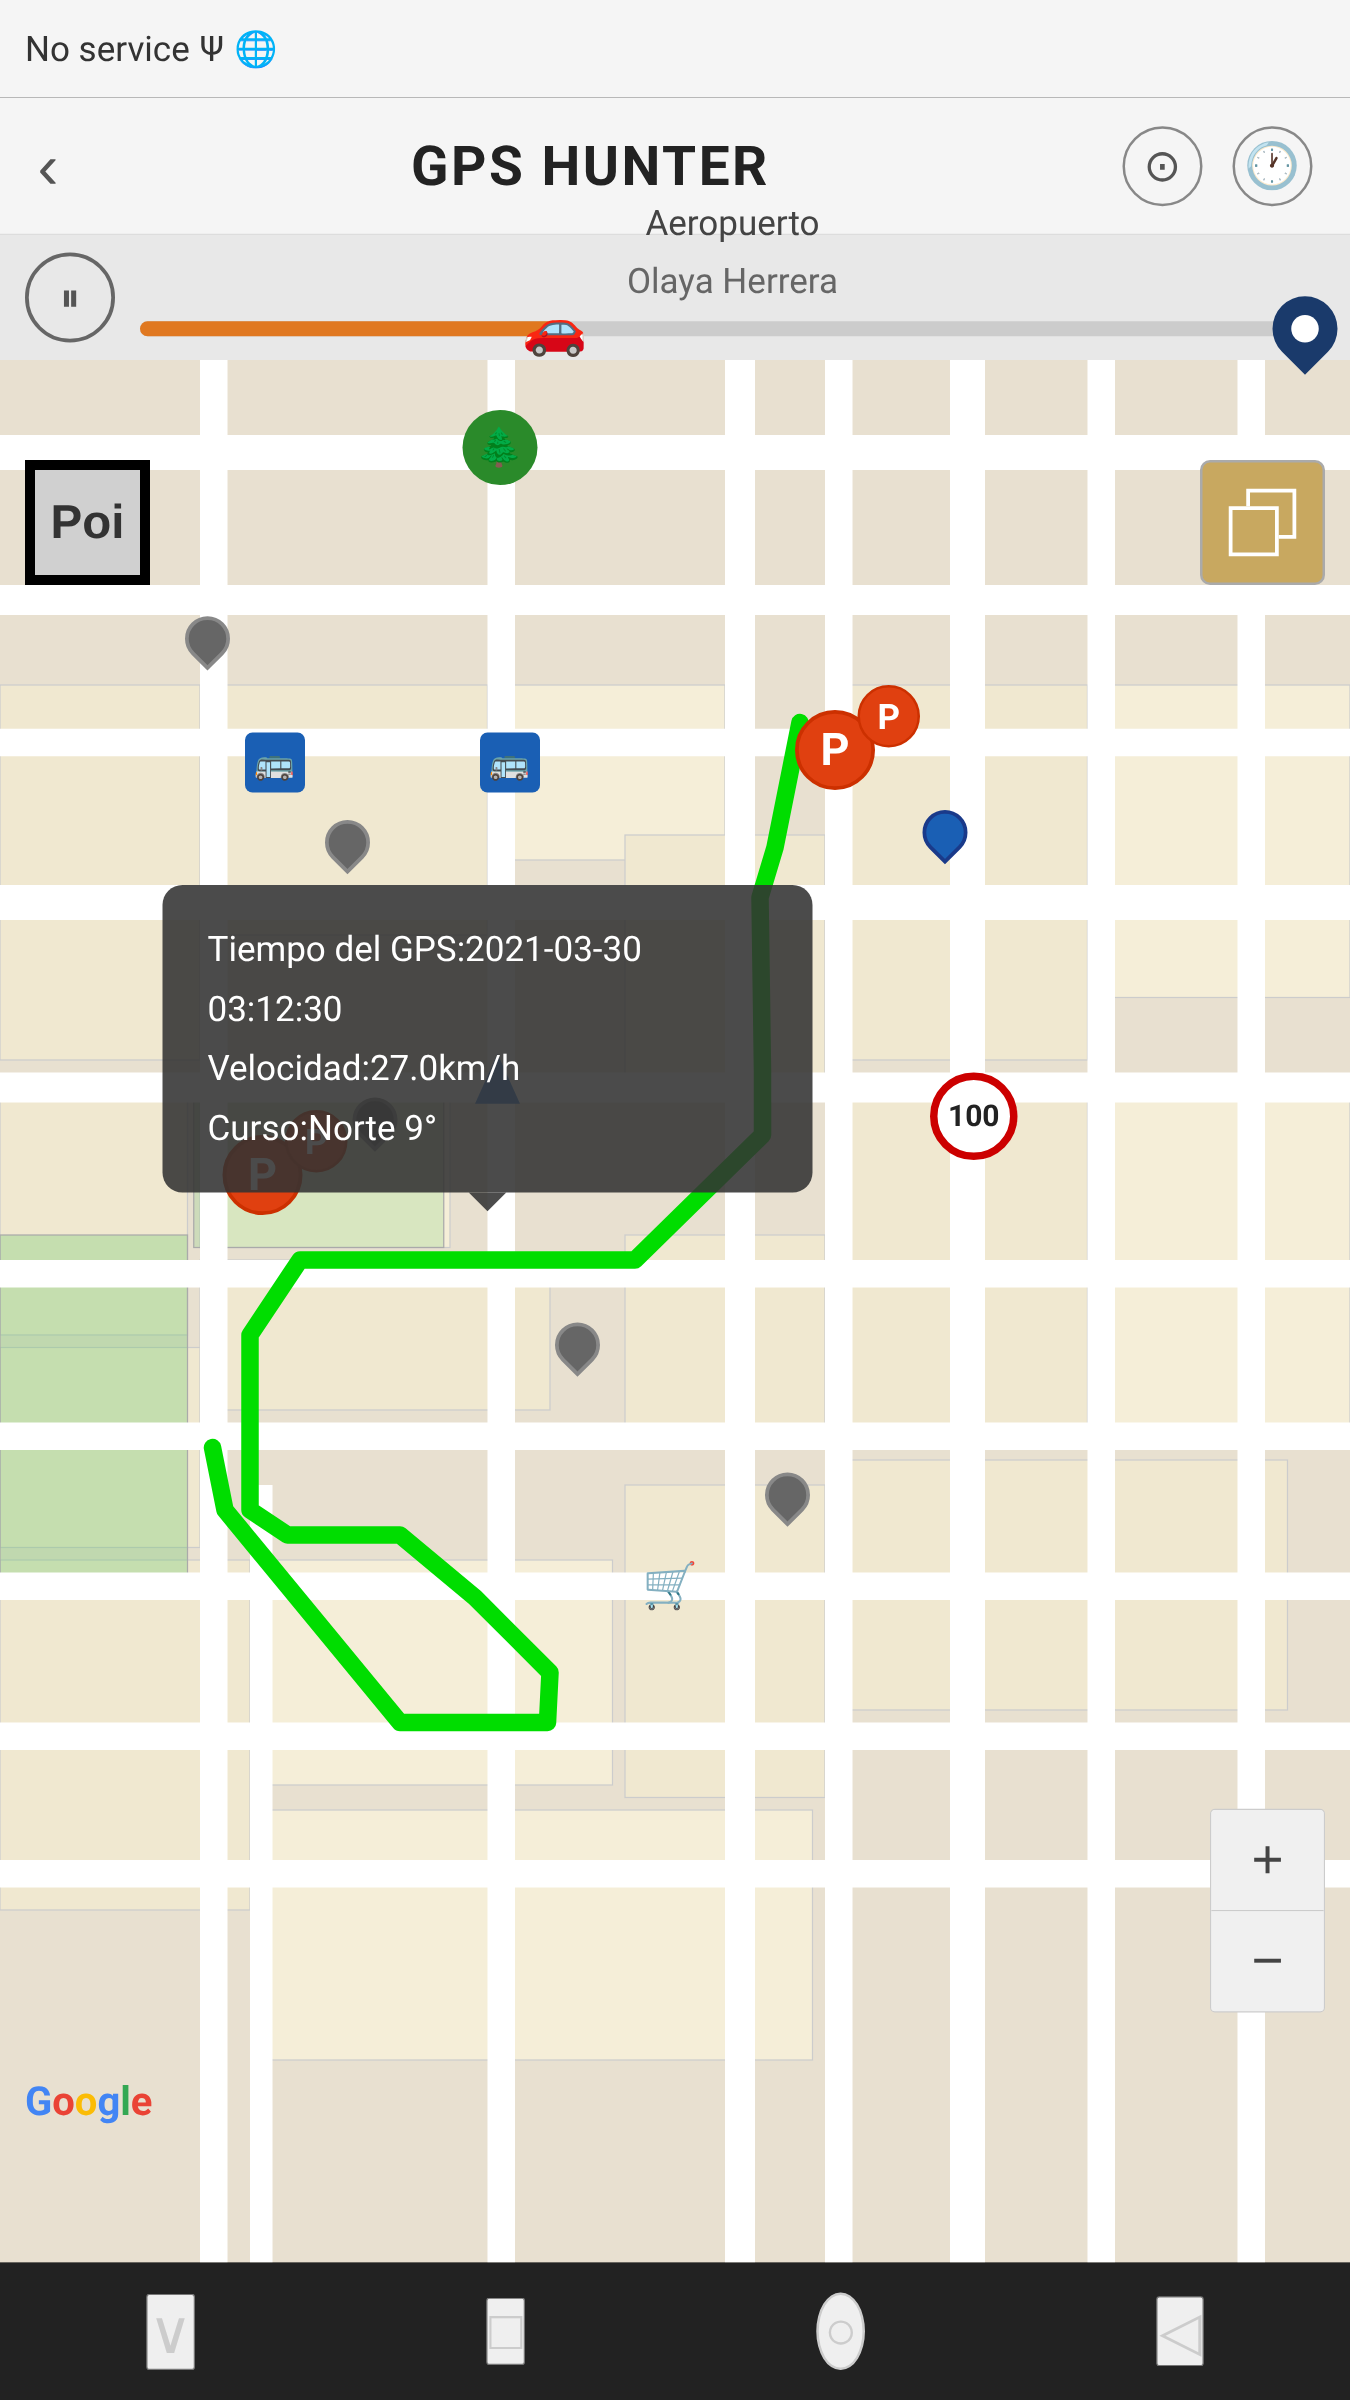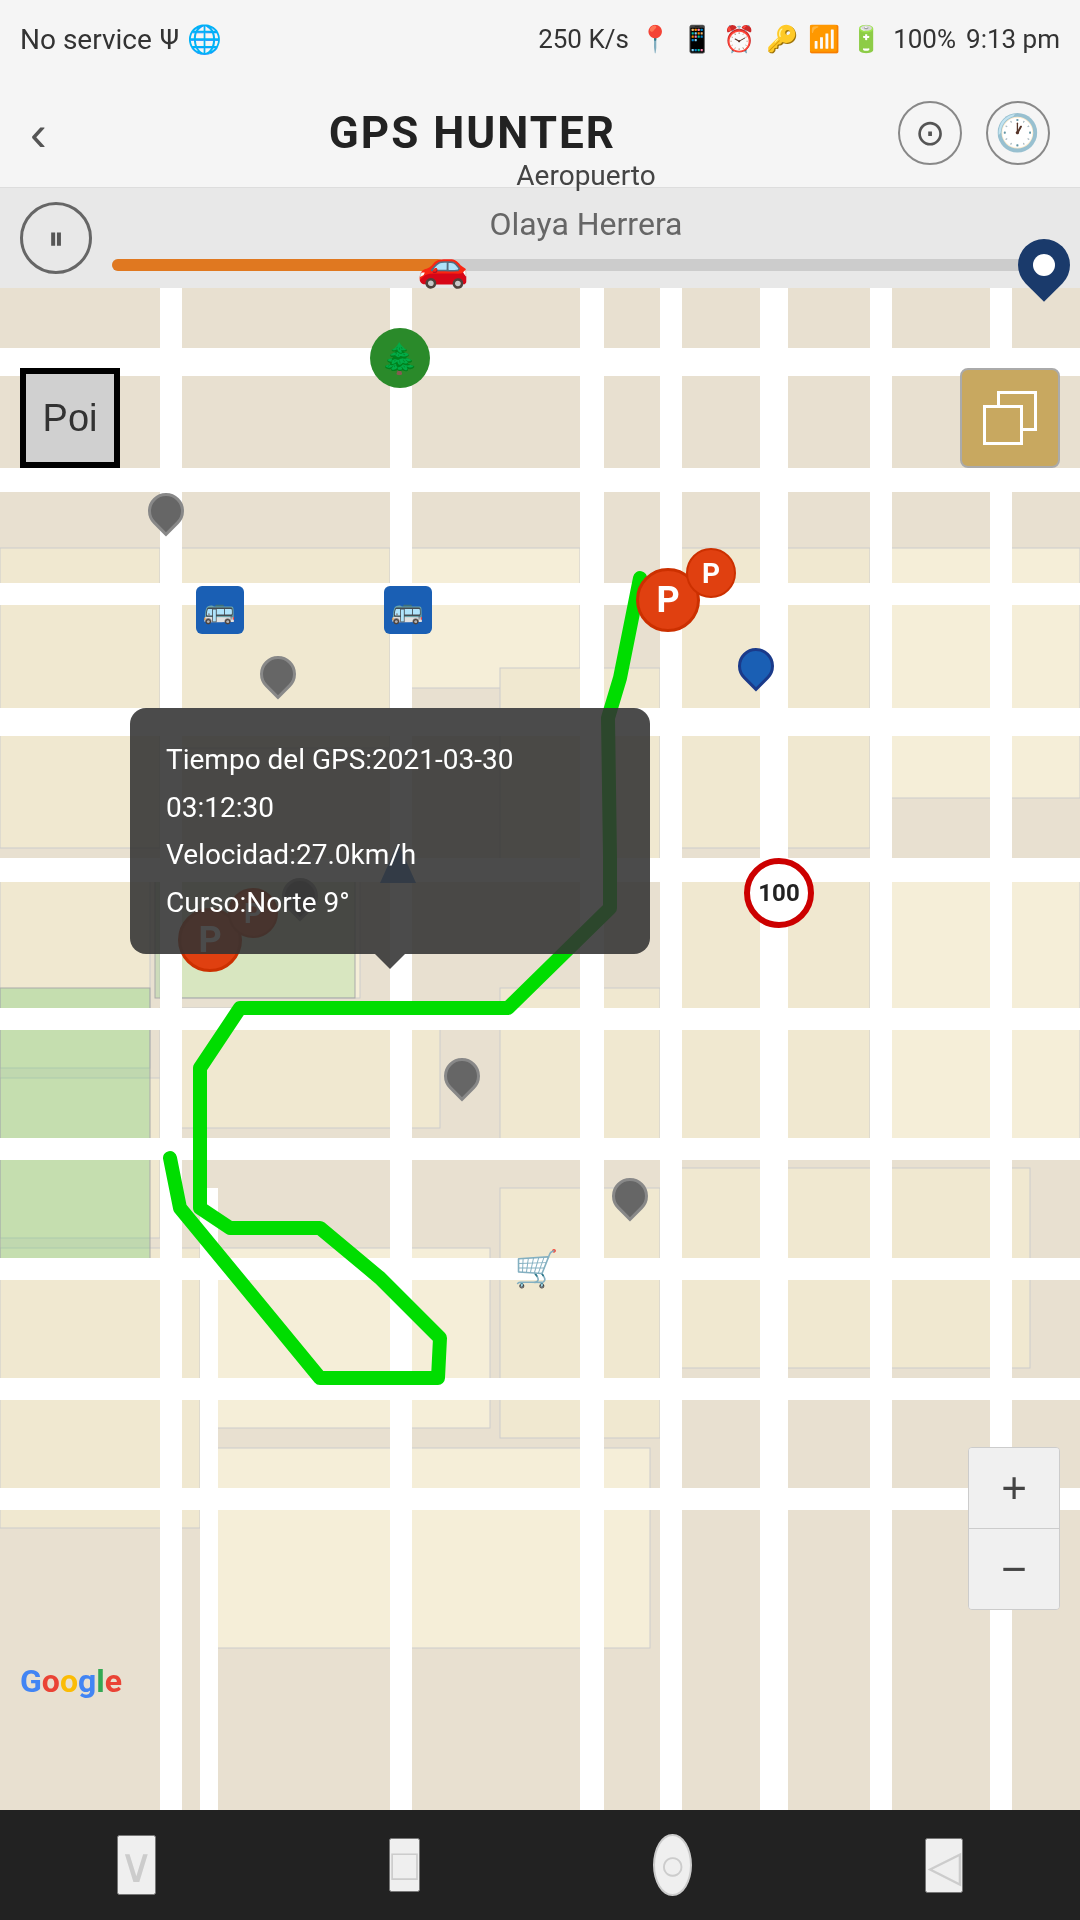--- a/index.html
+++ b/index.html
@@ -204,26 +204,26 @@
     }
 
     
     #poi-btn {
       position: absolute;
       top: 80px;
       left: 20px;
       width: 100px;
       height: 100px;
       background: #d0d0d0;
-      border: 6px solid #000000;
+      border: 8px solid #000000;
       display: flex;
       align-items: center;
       justify-content: center;
       font-size: 38px;
-      font-weight: normal;
+      font-weight: bold;
       color: #333;
       cursor: pointer;
       z-index: 10;
     }
 
     
     #layer-btn {
       position: absolute;
       top: 80px;
       right: 20px;
@@ -462,49 +462,38 @@
   </style>
 </head>
 <body>
 
 <div id="status-bar">
   <div class="status-left">
     <span>No service</span>
     <span>Ψ</span>
     <span>🌐</span>
   </div>
-  <div class="status-right">
-    <span>250 K/s</span>
-    <span>📍</span>
-    <span>📱</span>
-    <span>⏰</span>
-    <span>🔑</span>
-    <span>📶</span>
-    <span>🔋</span>
-    <span>100%</span>
-    <span>9:13 pm</span>
-  </div>
 </div>
 
 <div id="app-bar">
   <button class="back-btn">‹</button>
   <span class="title">GPS HUNTER</span>
   <div class="icons">
     <button class="icon-btn">⊙</button>
     <button class="icon-btn">🕐</button>
   </div>
 </div>
 
 <div id="progress-area">
   <button class="pause-btn">⏸</button>
   <div style="flex:1; position:relative;">
     <div class="progress-labels">
       <span class="progress-label-text">Aeropuerto</span>
     </div>
-    <div style="font-size:32px; color:#666; text-align:center; margin-bottom:16px;">Olaya Herrera</div>
+    <div style="font-size:28px; color:#666; text-align:center; margin-bottom:16px;">Olaya Herrera</div>
     <div class="progress-track">
       <div class="progress-fill"></div>
       <div class="progress-car">🚗</div>
       <div class="progress-dest">
         <div class="dest-pin">
           <div class="dest-pin-inner"></div>
         </div>
       </div>
     </div>
   </div>

